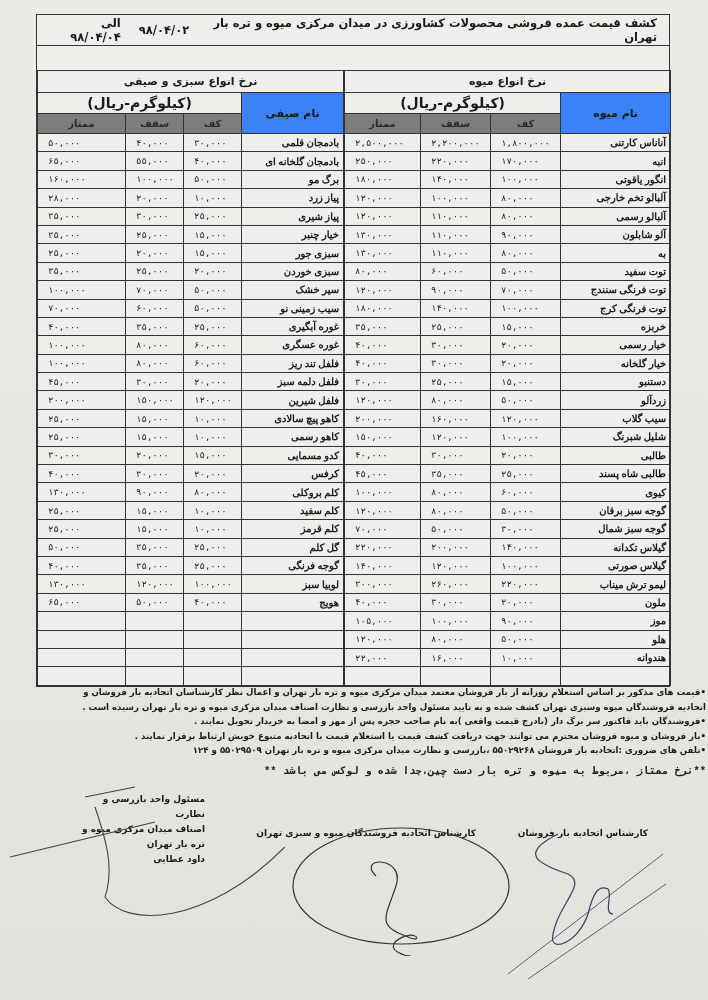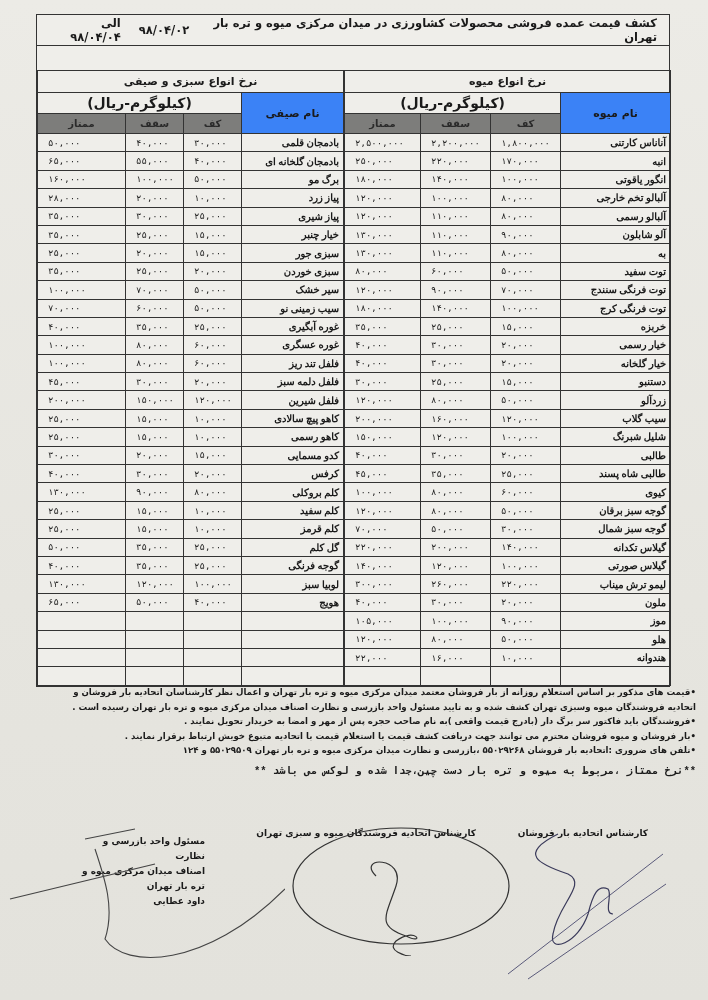--- a/index.html
+++ b/index.html
@@ -34,21 +34,21 @@
   th { font-weight:bold; }
   .sec-head { height:21px; font-size:11px; font-weight:bold; text-align:center; }
   .unit-head { height:20px; font-size:14px; font-weight:bold; text-align:center;border-radius:6px; }
   .col-head { background:#7d7d7b; color:#2a2a2a; font-size:10px; text-align:center; height:19px; }
   .name-head { font-size:11px; font-weight:bold; text-align:center; background:#3b82f6; }
   td.name { text-align:right; font-weight:bold; font-size:10px;font-family:Liberation Serif, serif; }
   td.num { text-align:left; direction:ltr; font-family:"DejaVu Sans Mono", monospace; font-size:9px; padding-left:10px; }
   .veg { width:306px; }
   .fruit { width:326px; border-left:1.5px solid #333; }
   .notes {
-    position:absolute; left:66px; top:685px; width:630px;
+    position:absolute; left:76px; top:685px; width:630px;
     direction:rtl; font-size:8.6px; font-weight:bold; line-height:14.5px;
   }
   .notes p { margin:0; }
   .notes .star { font-size:10.5px; margin-top:6px;font-family:Liberation Mono, monospace; }
   .sig { position:absolute; direction:rtl; font-size:9px; font-weight:bold; line-height:15px; text-align:right; }
   .sig svg { position:absolute; }
 </style>
 </head>
 <body>
 
@@ -488,21 +488,21 @@
   </div>
 
   <div class="sig" style="right:232px; top:826px;">
     <div>کارشناس اتحادیه فروشندگان میوه و سبزی تهران</div>
     <svg width="230" height="140" style="right:-40px; top:-10px;" viewBox="0 0 230 140">
       <ellipse cx="115" cy="70" rx="108" ry="58" stroke="#333" stroke-width="1.2" fill="none"></ellipse>
       <path d="M90 60 C70 40 120 40 110 70 C100 100 90 110 120 120 C140 130 130 110 110 125 C100 135 120 140 125 140" stroke="#333" stroke-width="1.2" fill="none"></path>
     </svg>
   </div>
 
-  <div class="sig" style="left:75px; top:834px; text-align:right; width:130px;">
+  <div class="sig" style="left:75px; top:792px; text-align:right; width:130px;">
     <div>مسئول واحد بازرسی و نظارت</div>
     <div>اصناف میدان مرکزی میوه و تره بار تهران</div>
     <div>داود عطایی</div>
     <svg width="280" height="150" style="left:-70px; top:-15px;" viewBox="0 0 280 150">
       <path d="M5 80 L150 45" stroke="#444" stroke-width="1.2" fill="none"></path>
       <path d="M80 20 L130 10 M90 30 C100 60 110 90 100 120 C120 150 200 150 280 70" stroke="#444" stroke-width="1.1" fill="none"></path>
     </svg>
   </div>
 </div>
 

